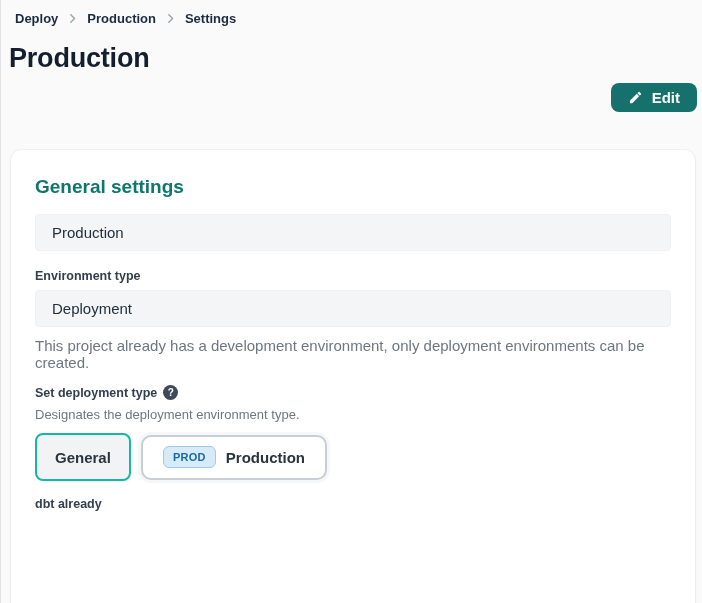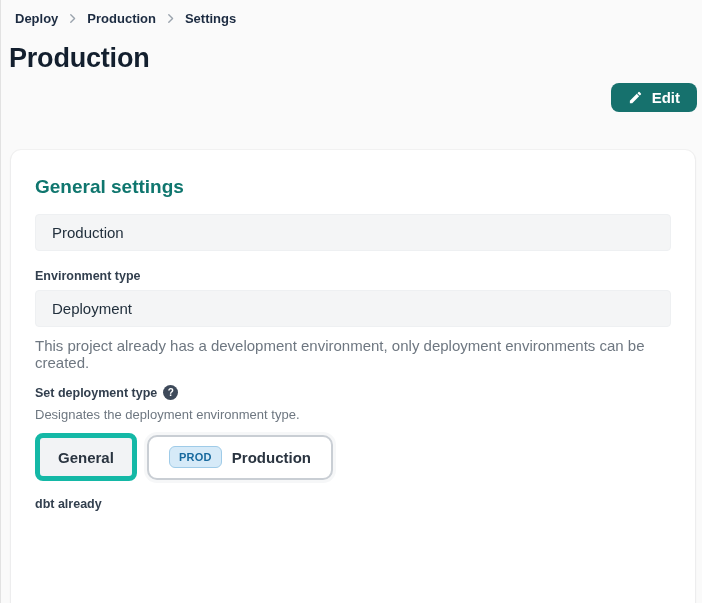--- a/index.html
+++ b/index.html
@@ -86,21 +86,21 @@
     font-size: 10px; font-weight: 700;
     display: inline-flex; align-items: center; justify-content: center;
     cursor: pointer;
   }
 
   
   .toggle-row { display: flex; align-items: center; gap: 10px; margin-bottom: 16px; }
   .toggle-option {
     height: 48px; padding: 0 18px;
     background: #f2f3f5;
-    border: 5px solid #14b8a6;
+    border: 2px solid #14b8a6;
     border-radius: 8px;
     font-family: "Liberation Sans", sans-serif;
     font-size: 15px; font-weight: 700; color: #2a3440;
     display: inline-flex; align-items: center; gap: 10px;
     cursor: pointer;
   }
   .toggle-option.selected {
     height: 45px; padding: 0 20px;
     background: #ffffff;
     border: 2px solid #c9ced4;

